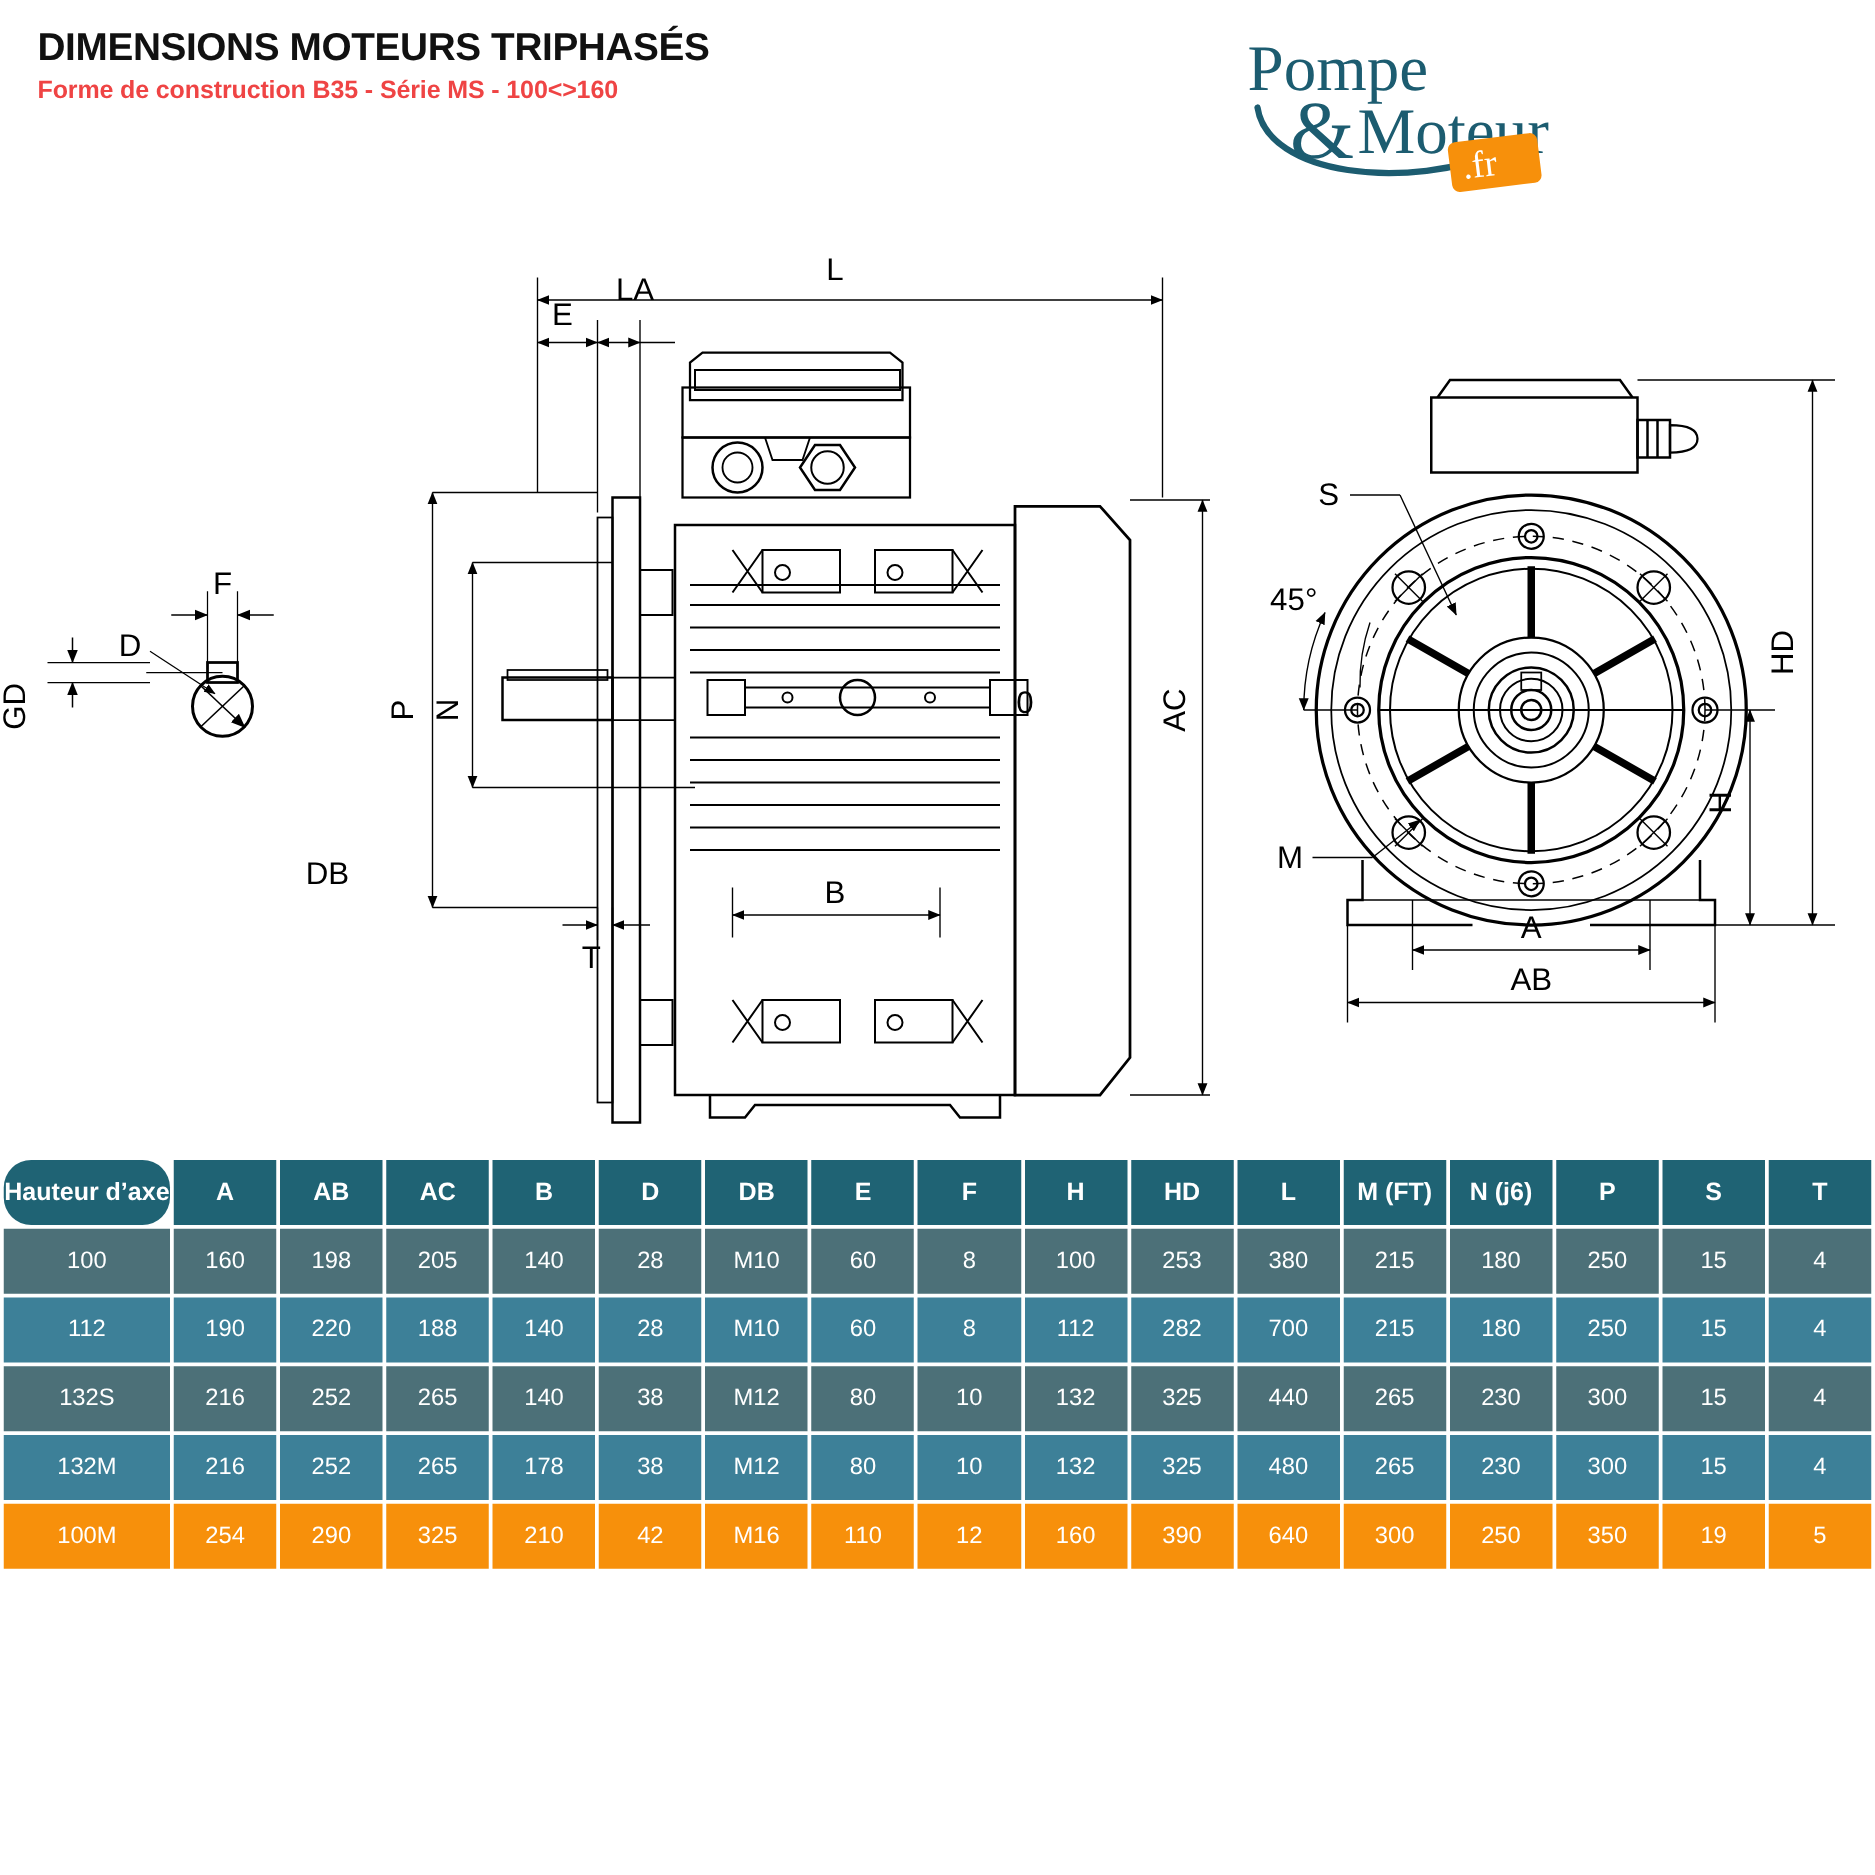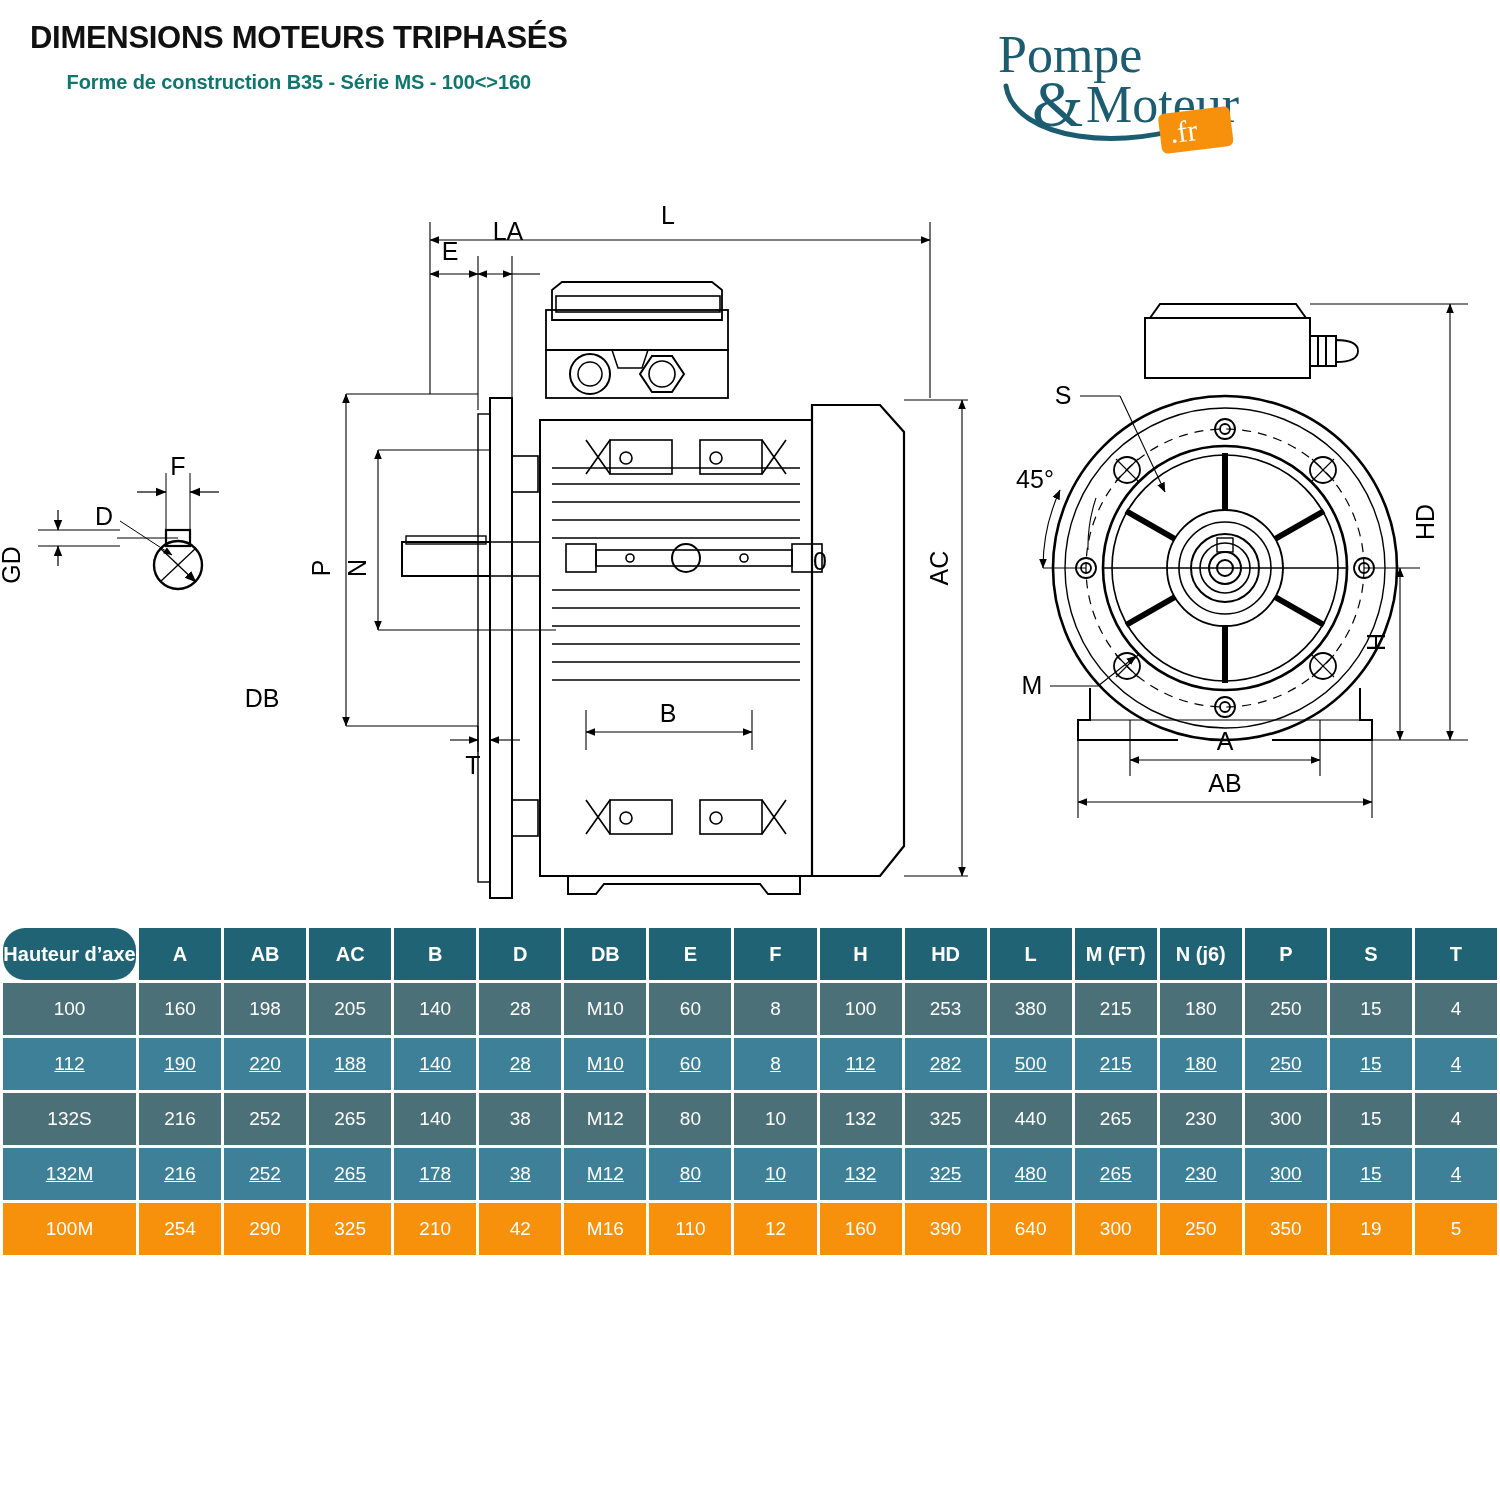--- a/index.html
+++ b/index.html
@@ -13,22 +13,22 @@
     position:relative;
   }
   
   #header{position:absolute;left:0;top:0;width:1284px;height:170px;}
   #title-block{position:absolute;left:30px;top:22px;}
   #doc-title{
     font-size:31px;font-weight:bold;letter-spacing:-0.3px;
     color:#111;line-height:1.05;margin:0;white-space:nowrap;
   }
   #doc-subtitle{
-    font-size:20px;font-weight:bold;color:#0f766e;
-    margin-top:16px;white-space:nowrap;letter-spacing:-0.1px;text-align:center;
+    font-size:20px;font-weight:bold;color:#ef4444;
+    margin-top:6px;white-space:nowrap;letter-spacing:-0.1px;
   }
   
   #logo{position:absolute;right:40px;top:14px;width:270px;height:145px;}
   #logo svg{display:block;}
   
   #drawing{position:absolute;left:0;top:170px;width:1500px;height:730px;}
   #drawing svg{display:block;}
   
   #spec-table-wrap{position:absolute;left:0;top:925px;width:1500px;}
   table.spec{
@@ -40,21 +40,21 @@
     text-align:center;vertical-align:middle;
     color:#ffffff;padding:0;height:52px;
     font-weight:normal;border:0;
   }
   table.spec th{background:#1f6374;font-weight:bold;font-size:20px;}
   th.hauteur{
     background:#1f6374;font-size:18px;line-height:1.15;
     height:86px;font-weight:bold;border-radius:22px;
   }
   tr.row-dark td{background:#4c7078;}
-  tr.row-light td{background:#3d8098;text-decoration:underline;}
+  tr.row-light td{background:#3d8098;}
   tr.row-hl td{background:#f7900b;}
   col.c-hauteur{width:133px;}
 </style>
 </head>
 <body>
 
 <div id="header">
   <div id="title-block">
     <div id="doc-title">DIMENSIONS MOTEURS TRIPHASÉS</div>
     <div id="doc-subtitle">Forme de construction B35 - Série MS - 100&lt;&gt;160</div>
@@ -417,21 +417,21 @@
           <td>190</td>
           <td>220</td>
           <td>188</td>
           <td>140</td>
           <td>28</td>
           <td>M10</td>
           <td>60</td>
           <td>8</td>
           <td>112</td>
           <td>282</td>
-          <td>500</td>
+          <td>700</td>
           <td>215</td>
           <td>180</td>
           <td>250</td>
           <td>15</td>
           <td>4</td>
         </tr>
         <tr class="row-dark">
           <td>132S</td>
           <td>216</td>
           <td>252</td>

